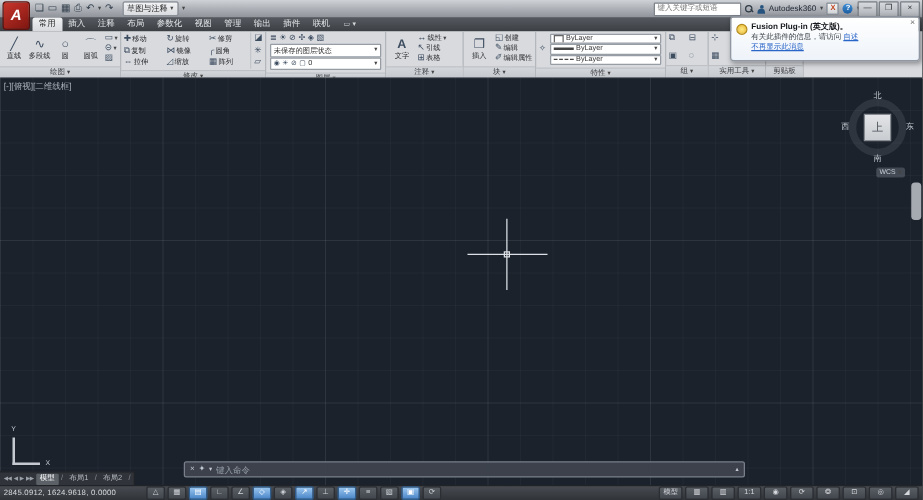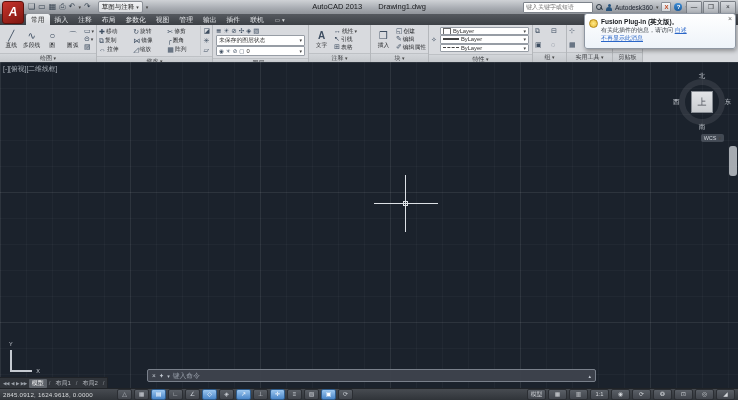--- a/index.html
+++ b/index.html
@@ -148,24 +148,20 @@
       <span class="qicon">⎙</span>
       <span class="qicon">↶</span>
       <span class="caret">▾</span>
       <span class="qicon">↷</span>
       <div class="wsbox">
         <span>草图与注释</span>
         <span class="caret">▾</span>
       </div>
       <span class="caret">▾</span>
     </div>
-    <div class="title">
-      <span>AutoCAD 2013</span>
-      <span>Drawing1.dwg</span>
-    </div>
     <div class="infocenter">
       <input class="search" placeholder="键入关键字或短语" style="">
       <span class="mag"></span>
       <span class="person"></span>
       <span class="signin">Autodesk360</span>
       <span class="caret">▾</span>
       <span class="xbadge">X</span>
       <span class="helpbadge">?</span>
       <span class="caret">▾</span>
     </div>

